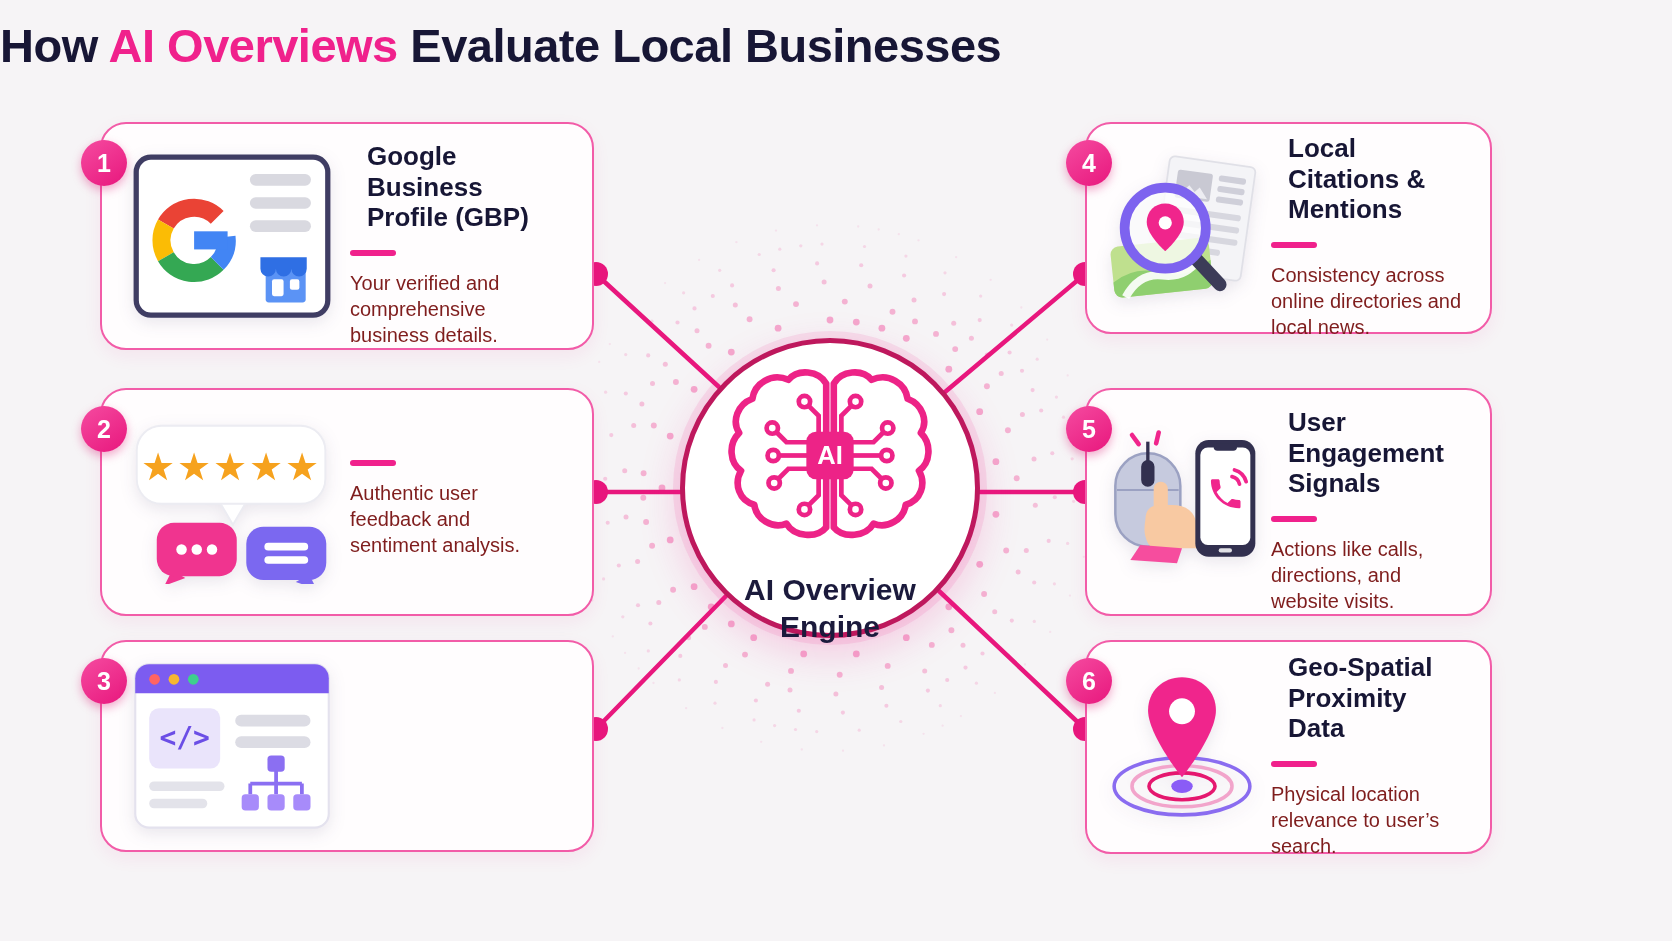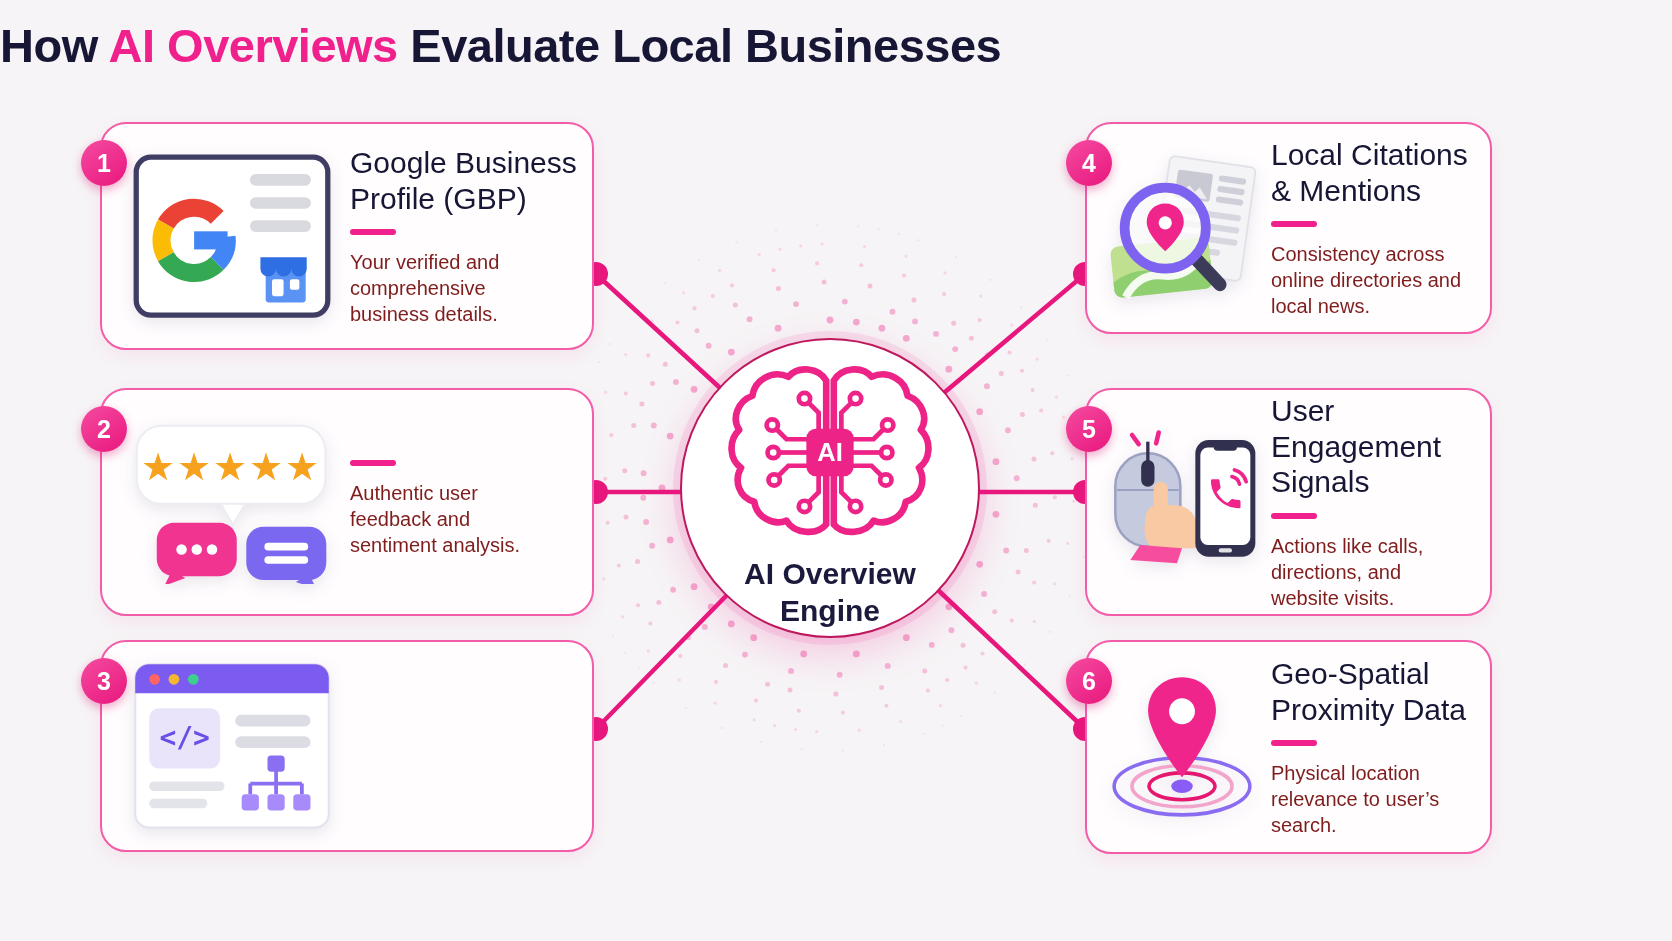--- a/index.html
+++ b/index.html
@@ -23,37 +23,37 @@
     background:#fffdfe;border:2px solid var(--card-border);border-radius:26px;
     box-shadow:0 6px 18px rgba(232,23,125,.07);}
   .card.left{left:100px;width:494px;padding:0 14px 0 30px;gap:18px;}
   .card.right{left:1085px;width:407px;padding:0 6px 0 20px;gap:14px;}
   .c1{top:122px;height:228px;} .c2{top:388px;height:228px;} .c3{top:640px;height:212px;}
   .c4{top:122px;height:212px;} .c5{top:388px;height:228px;} .c6{top:640px;height:214px;}
   .card.left .icon-zone{flex:0 0 200px;}
   .card.right .icon-zone{flex:0 0 150px;}
   .icon-zone svg{display:block;width:100%;height:auto;filter:drop-shadow(0 5px 8px rgba(40,30,80,.10));}
   .text-zone{flex:1;min-width:0;}
-  .card-title{margin:0;font-size:30px;line-height:1.18;font-weight:400;color:var(--navy);max-width:230px;}
+  .card-title{margin:17px;font-size:26px;line-height:1.18;font-weight:700;color:var(--navy);max-width:230px;}
   .divider{width:46px;height:6px;border-radius:3px;background:var(--accent-pink);margin:13px 0 14px 0;}
   .card-desc{margin:0;font-size:20px;line-height:1.3;color:#7f1d1d;}
   .card.left  .card-desc{max-width:212px;}
   .card.right .card-desc{max-width:196px;}
 
   .badge{position:absolute;left:-21px;top:16px;width:46px;height:46px;border-radius:50%;
     background:linear-gradient(145deg,#f54ba0,var(--deep-pink));color:#fff;
     font-size:25px;font-weight:800;display:flex;align-items:center;justify-content:center;
     box-shadow:0 4px 10px rgba(216,17,110,.35);}
 
   
   .center{position:absolute;z-index:2;left:680px;top:338px;width:300px;height:300px;border-radius:50%;
-    background:#fff;border:2px solid #be185d;
+    background:#fff;border:5px solid #be185d;
     box-shadow:0 0 0 7px rgba(240,33,140,.10), 0 14px 42px rgba(240,33,140,.22);}
   .center .brain{position:absolute;left:50%;top:16px;transform:translateX(-50%);}
-  .center-label{position:absolute;left:50%;top:216px;transform:translateX(-50%);
+  .center-label{position:absolute;left:50%;top:229px;transform:translateX(-50%);
     width:200px;text-align:center;font-size:30px;line-height:1.22;font-weight:800;color:#1b1a3c;}
 </style>
 </head>
 <body>
 
 <div class="stage">
 
   <h1 class="title"><span>How </span><span class="hl">AI Overviews</span><span> Evaluate Local Businesses</span></h1>
 
   <svg id="underlay" width="1672" height="941">

